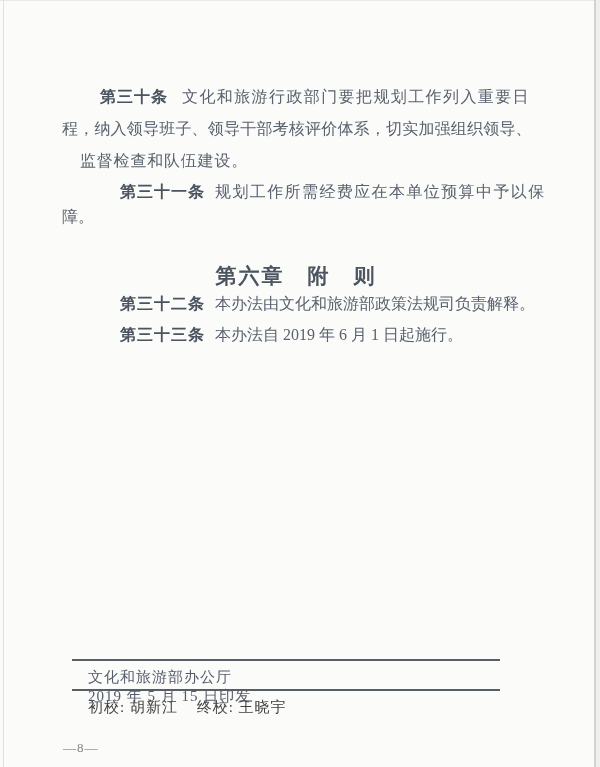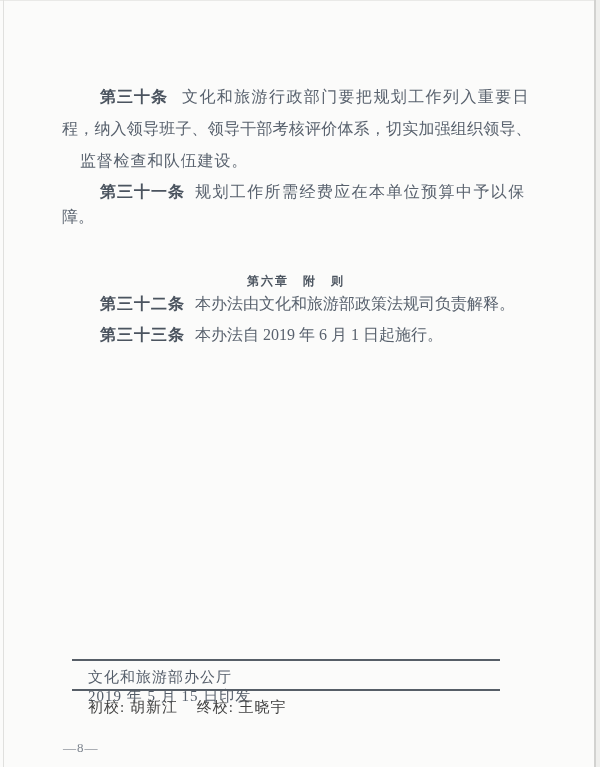--- a/index.html
+++ b/index.html
@@ -41,29 +41,29 @@
     line-height: 22px;
     color: #59626e;
     white-space: nowrap;
   }
   .term {
     font-weight: bold;
     color: #4b545f;
     margin-right: 14px;
     letter-spacing: 1px;
   }
-  .term-tight { margin-right: 10px; }
+  .term-tight { margin-right: 10px; margin-left: 20px; }
   .sp-wide   { letter-spacing: 1.4px; }
   .sp-mid    { letter-spacing: 0.8px; }
   .sp-slight { letter-spacing: 0.2px; }
   .chapter-heading {
     position: absolute;
-    left: 62px; top: 273px; width: 468px;
+    left: 62px; top: 262px; width: 468px;
     text-align: center;
-    font-size: 12px;
+    font-size: 21px;
     font-weight: bold;
     color: #4b545f;
     letter-spacing: 2px;
   }
   
   .rule {
     position: absolute;
     left: 72px; width: 428px; height: 2px;
     background: #565e67;
   }

